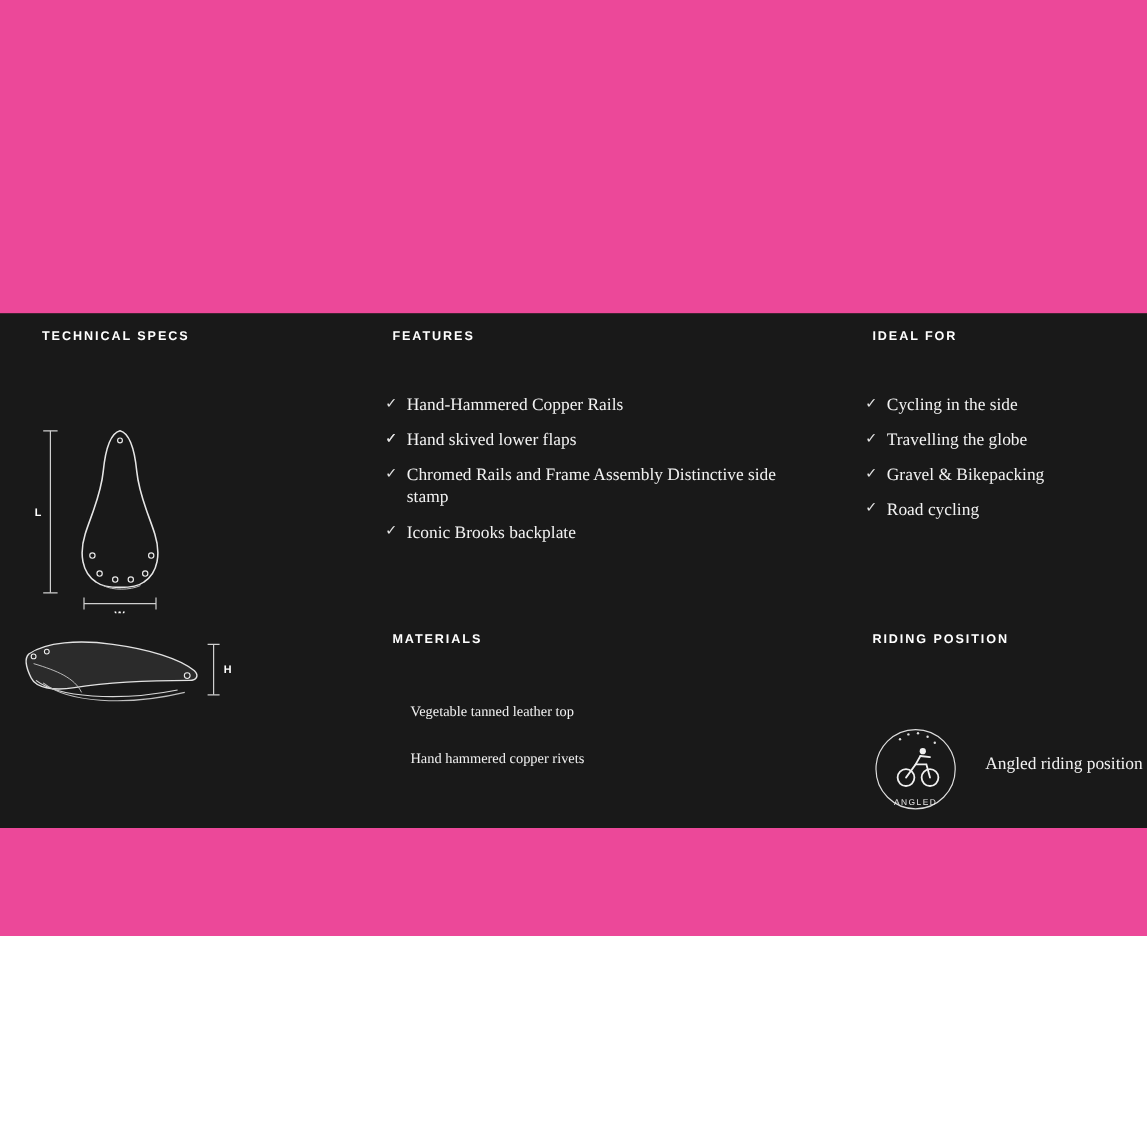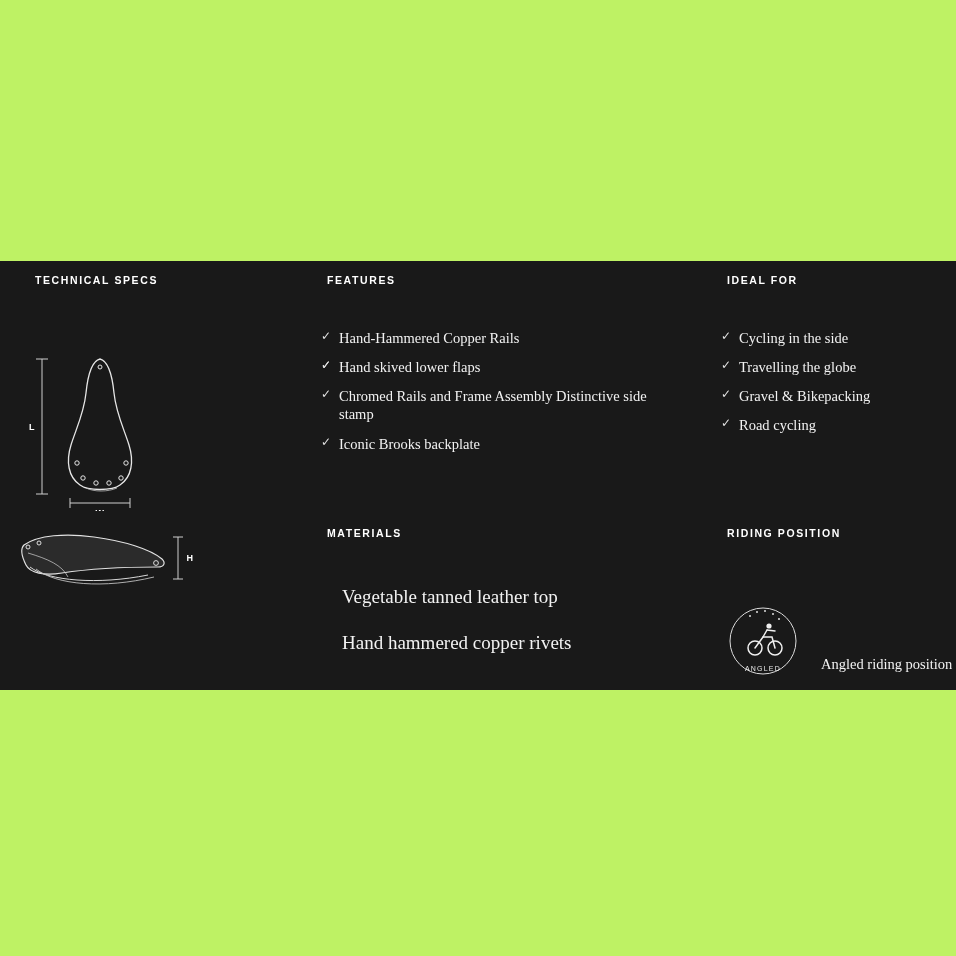--- a/index.html
+++ b/index.html
@@ -9,22 +9,22 @@
   }
   body {
     width: 956px;
     height: 956px;
     font-family: "Liberation Sans", sans-serif;
     overflow: hidden;
   }
   .page {
     position: relative;
     width: 956px;
-    height: 956px;
-    background: #bef264;
+    height: 780px;
+    background: #ec4899;
   }
   .panel {
     position: absolute;
     left: 0;
     top: 261px;
     width: 956px;
     height: 429px;
     background: #191919;
     color: #ffffff;
   }
@@ -77,21 +77,21 @@
     position: absolute;
     left: 342px;
     top: 325px;
     width: 300px;
     margin: 0;
     padding: 0;
     list-style: none;
   }
   #materials-list li {
     font-family: "Liberation Serif", serif;
-    font-size: 19px;
+    font-size: 12px;
     color: #f2f2f2;
     margin-bottom: 24px;
   }
 
   
   #riding-wrap {
     position: absolute;
     left: 723px;
     top: 340px;
     width: 230px;
@@ -105,21 +105,20 @@
     height: 80px;
   }
   #riding-label {
     position: absolute;
     left: 98px;
     top: 28px;
     font-family: "Liberation Serif", serif;
     font-size: 14.5px;
     color: #f2f2f2;
     white-space: nowrap;
-    margin-top: 27px;
   }
 
   
   #spec-top-view {
     position: absolute;
     left: 20px;
     top: 90px;
     width: 180px;
     height: 160px;
   }

